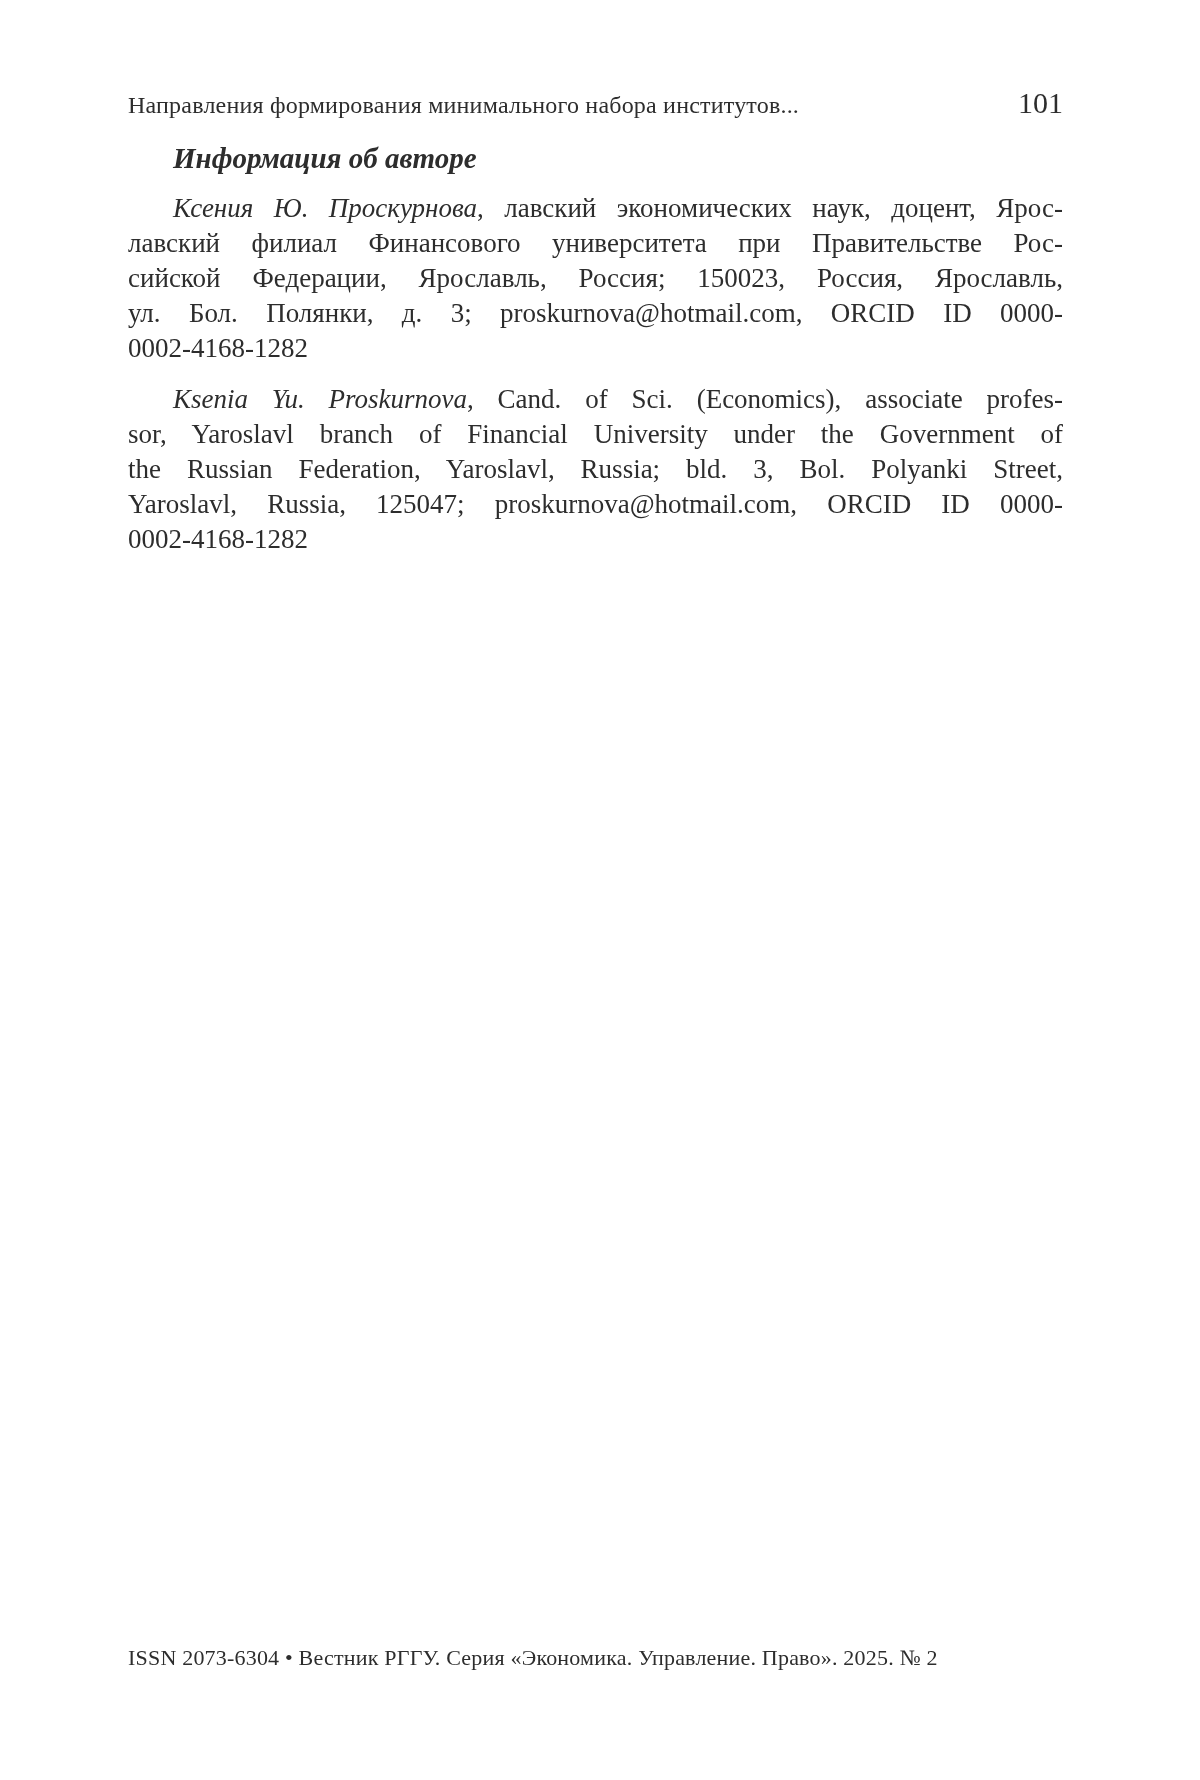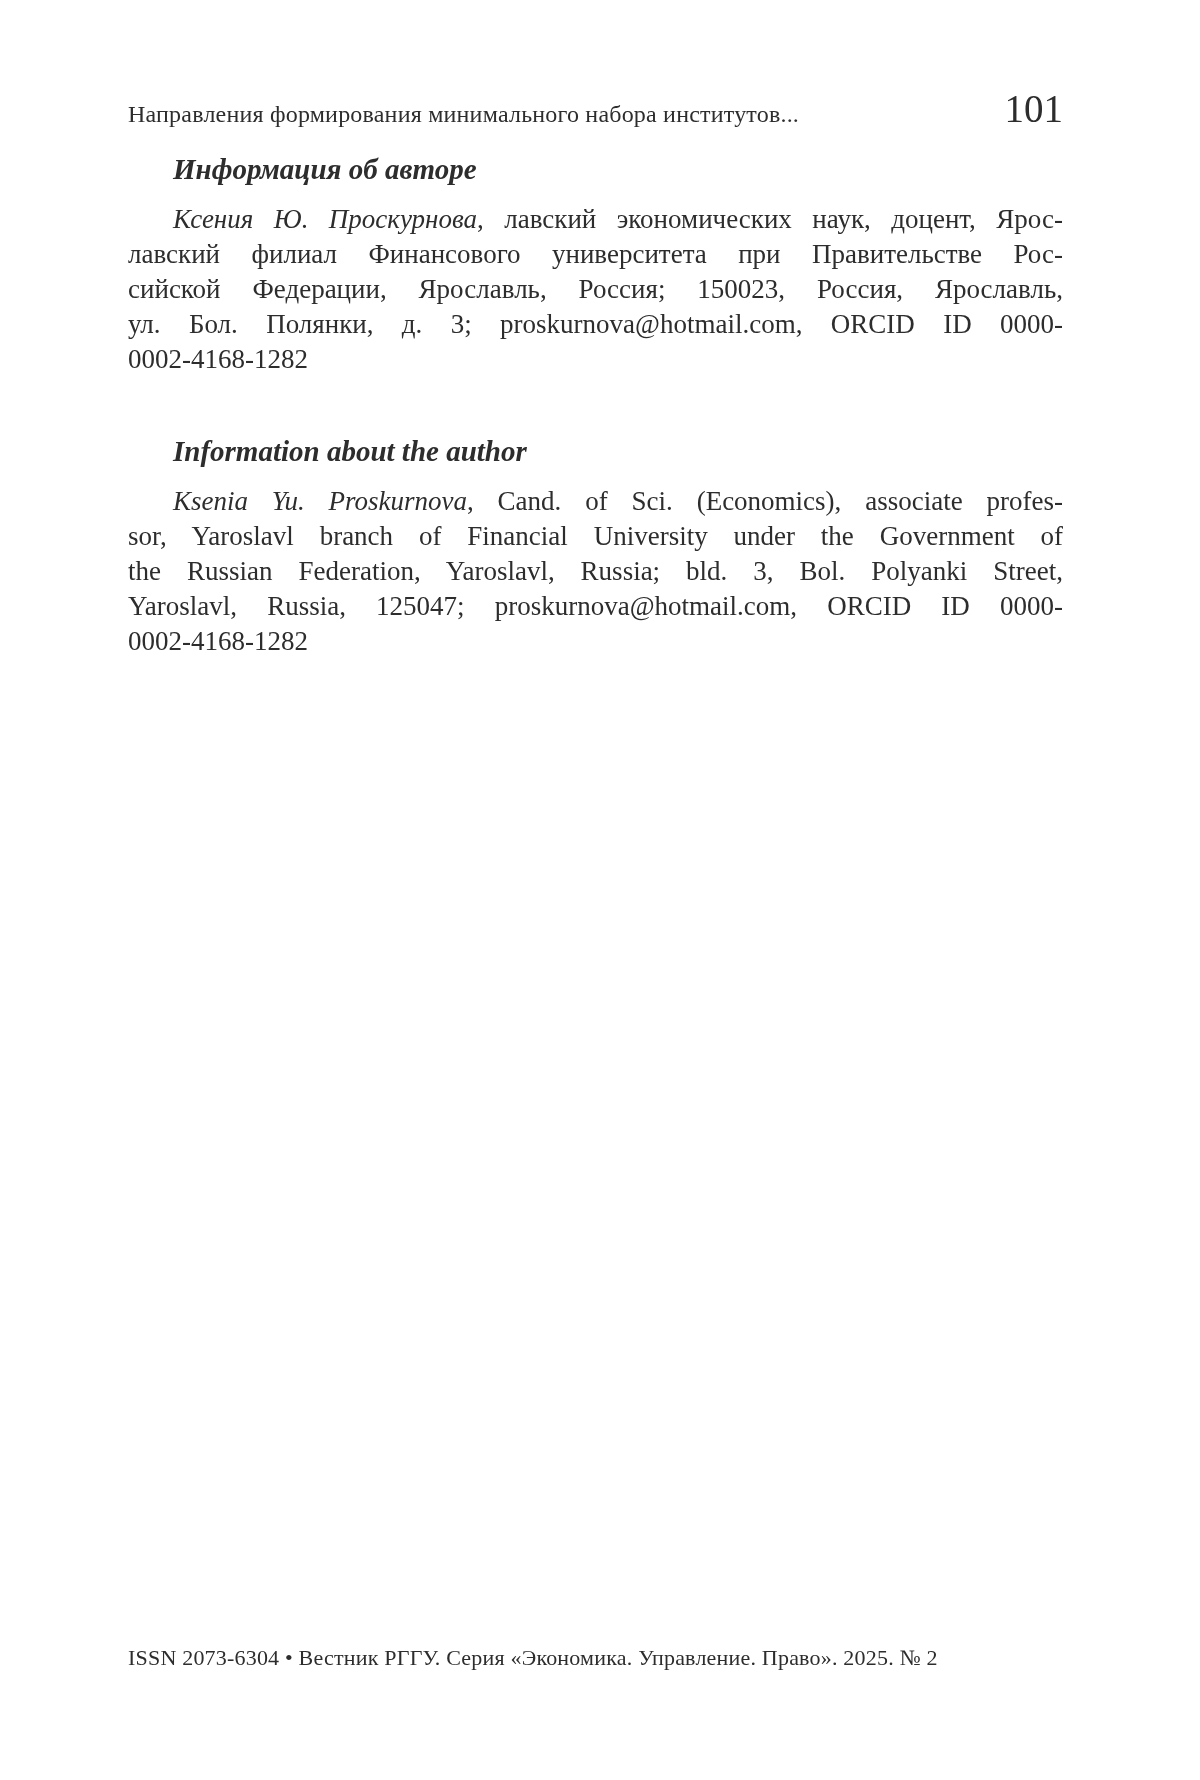--- a/index.html
+++ b/index.html
@@ -17,21 +17,21 @@
   .running-header {
     display: flex;
     justify-content: space-between;
     align-items: baseline;
   }
   .running-title {
     font-size: 24px;
     letter-spacing: 0.2px;
   }
   .page-number {
-    font-size: 39px;
+    font-size: 30px;
   }
   .section-heading {
     font-size: 29px;
     font-style: italic;
     font-weight: bold;
     margin: 22px 0 0 45px;
   }
   .section-heading.second {
     margin-top: 58px;
   }
@@ -71,21 +71,20 @@
   <h2 class="section-heading">Информация об авторе</h2>
 
   <p class="paragraph">
     <span class="line first"><em class="author-name">Ксения Ю. Проскурнова</em><span>, лавский экономических наук, доцент, Ярос-</span></span>
     <span class="line">лавский филиал Финансового университета при Правительстве Рос-</span>
     <span class="line">сийской Федерации, Ярославль, Россия; 150023, Россия, Ярославль,</span>
     <span class="line">ул. Бол. Полянки, д. 3; proskurnova@hotmail.com, ORCID ID 0000-</span>
     <span class="line last">0002-4168-1282</span>
   </p>
 
-  <h2 class="section-heading second">Information about the author</h2>
 
   <p class="paragraph">
     <span class="line first"><em class="author-name">Ksenia Yu. Proskurnova</em><span>, Cand. of Sci. (Economics), associate profes-</span></span>
     <span class="line">sor, Yaroslavl branch of Financial University under the Government of</span>
     <span class="line">the Russian Federation, Yaroslavl, Russia; bld. 3, Bol. Polyanki Street,</span>
     <span class="line">Yaroslavl, Russia, 125047; proskurnova@hotmail.com, ORCID ID 0000-</span>
     <span class="line last">0002-4168-1282</span>
   </p>
 
   <div class="page-footer">

